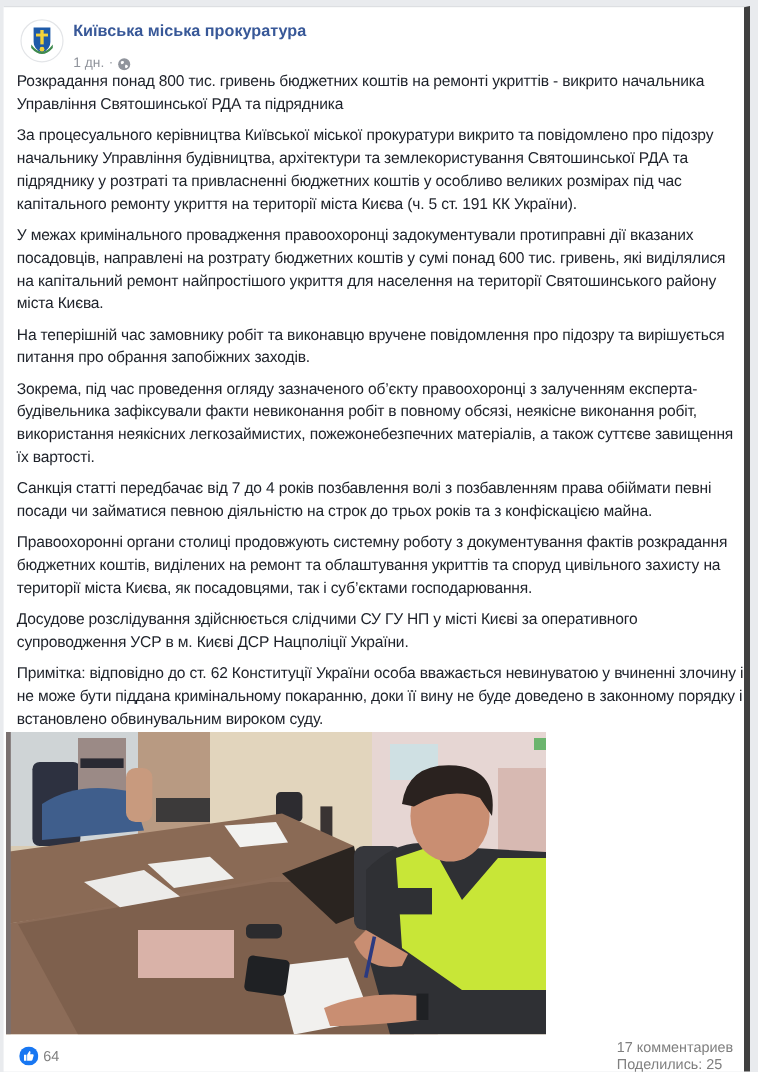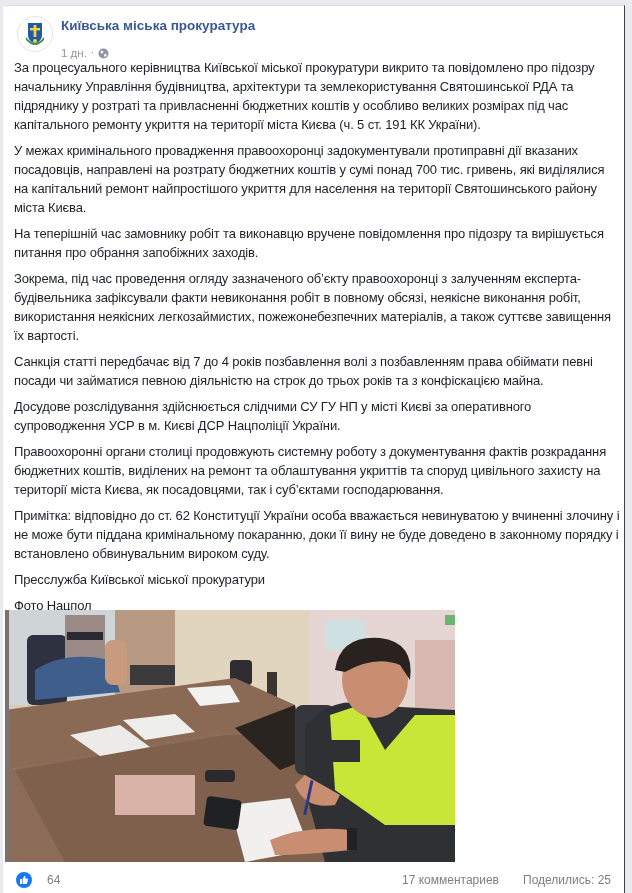--- a/index.html
+++ b/index.html
@@ -6,21 +6,21 @@
     html, body {
       width: 632px; height: 893px; overflow: hidden;
       background: #e9ebee;
       font-family: "Liberation Sans", "DejaVu Sans", sans-serif;
     }
     .card {
       position: absolute; left: 3px; top: 5px;
       width: 622px; height: 888px;
       background: #ffffff;
       border-top: 1px solid #dddfe2;
-      border-right: 1px solid #404040;
+      border-right: 5px solid #404040;
     }
     .header { position: absolute; left: 14px; top: 10px; height: 40px; display: flex; align-items: flex-start; }
     .avatar {
       width: 36px; height: 36px; border-radius: 50%;
       border: 1px solid #e3e5e8; background: #fff;
       display: flex; align-items: center; justify-content: center;
       overflow: hidden;
     }
     .avatar svg { display: block; }
     .meta { margin-left: 8px; margin-top: 1px; }
@@ -42,23 +42,23 @@
     .photo {
       position: absolute; left: 2px; top: 604px; width: 450px; height: 252px;
       overflow: hidden; background: #cdbfa9;
     }
     .footer {
       position: absolute; left: 0; top: 862px; width: 622px; height: 24px;
       display: flex; align-items: center; justify-content: space-between;
       padding: 0 14px 0 13px;
       color: #7f7f7f; font-size: 12px;
     }
-    .reactions { display: flex; align-items: center; gap: 15px; cursor: pointer; }
+    .reactions { display: flex; align-items: center; gap: 4px; cursor: pointer; }
     .like-icon { width: 16px; height: 16px; }
-    .counts { display: flex; gap: 24px; }
+    .counts { display: flex; gap: 0; flex-direction: column; }
     .counts span { cursor: pointer; }
   </style>
 </head>
 <body>
 
 <div class="card">
 
   <div class="header">
     <div class="avatar">
       <svg width="30" height="30" viewBox="0 0 30 30">
@@ -76,27 +76,28 @@
         <span class="dot">·</span>
         <svg class="globe" viewBox="0 0 12 12">
           <circle cx="6" cy="6" r="5.5" fill="#90949c"></circle>
           <path d="M3 3.5 Q5 2.5 6 4 Q5.5 6 3.5 6 Q2.5 5 3 3.5 Z M7 6.5 Q9 6 9.5 8 Q8.5 10 7 9.5 Q6.5 8 7 6.5 Z" fill="#fff"></path>
         </svg>
       </div>
     </div>
   </div>
 
   <div class="body-text">
+    <p>Розкрадання понад 800 тис. гривень бюджетних коштів на ремонті укриттів - викрито начальника Управління Святошинської РДА та підрядника</p>
     <p>За процесуального керівництва Київської міської прокуратури викрито та повідомлено про підозру начальнику Управління будівництва, архітектури та землекористування Святошинської РДА та підряднику у розтраті та привласненні бюджетних коштів у особливо великих розмірах під час капітального ремонту укриття на території міста Києва (ч. 5 ст. 191 КК України).</p>
-    <p>У межах кримінального провадження правоохоронці задокументували протиправні дії вказаних посадовців, направлені на розтрату бюджетних коштів у сумі понад 700 тис. гривень, які виділялися на капітальний ремонт найпростішого укриття для населення на території Святошинського району міста Києва.</p>
+    <p>У межах кримінального провадження правоохоронці задокументували протиправні дії вказаних посадовців, направлені на розтрату бюджетних коштів у сумі понад 600 тис. гривень, які виділялися на капітальний ремонт найпростішого укриття для населення на території Святошинського району міста Києва.</p>
     <p>На теперішній час замовнику робіт та виконавцю вручене повідомлення про підозру та вирішується питання про обрання запобіжних заходів.</p>
     <p>Зокрема, під час проведення огляду зазначеного об’єкту правоохоронці з залученням експерта-будівельника зафіксували факти невиконання робіт в повному обсязі, неякісне виконання робіт, використання неякісних легкозаймистих, пожежонебезпечних матеріалів, а також суттєве завищення їх вартості.</p>
     <p>Санкція статті передбачає від 7 до 4 років позбавлення волі з позбавленням права обіймати певні посади чи займатися певною діяльністю на строк до трьох років та з конфіскацією майна.</p>
+    <p>Правоохоронні органи столиці продовжують системну роботу з документування фактів розкрадання бюджетних коштів, виділених на ремонт та облаштування укриттів та споруд цивільного захисту на території міста Києва, як посадовцями, так і суб’єктами господарювання.</p>
     <p>Досудове розслідування здійснюється слідчими СУ ГУ НП у місті Києві за оперативного супроводження УСР в м. Києві ДСР Нацполіції України.</p>
-    <p>Правоохоронні органи столиці продовжують системну роботу з документування фактів розкрадання бюджетних коштів, виділених на ремонт та облаштування укриттів та споруд цивільного захисту на території міста Києва, як посадовцями, так і суб’єктами господарювання.</p>
     <p>Примітка: відповідно до ст. 62 Конституції України особа вважається невинуватою у вчиненні злочину і не може бути піддана кримінальному покаранню, доки її вину не буде доведено в законному порядку і встановлено обвинувальним вироком суду.</p>
     <p>Пресслужба Київської міської прокуратури</p>
     <p>Фото Нацпол</p>
   </div>
 
   <div class="photo">
     <svg width="450" height="252" viewBox="0 0 450 252">
 
       <rect x="0" y="0" width="450" height="252" fill="#d9cbb3"></rect>
       <rect x="170" y="0" width="135" height="110" fill="#e2d5bd"></rect>

